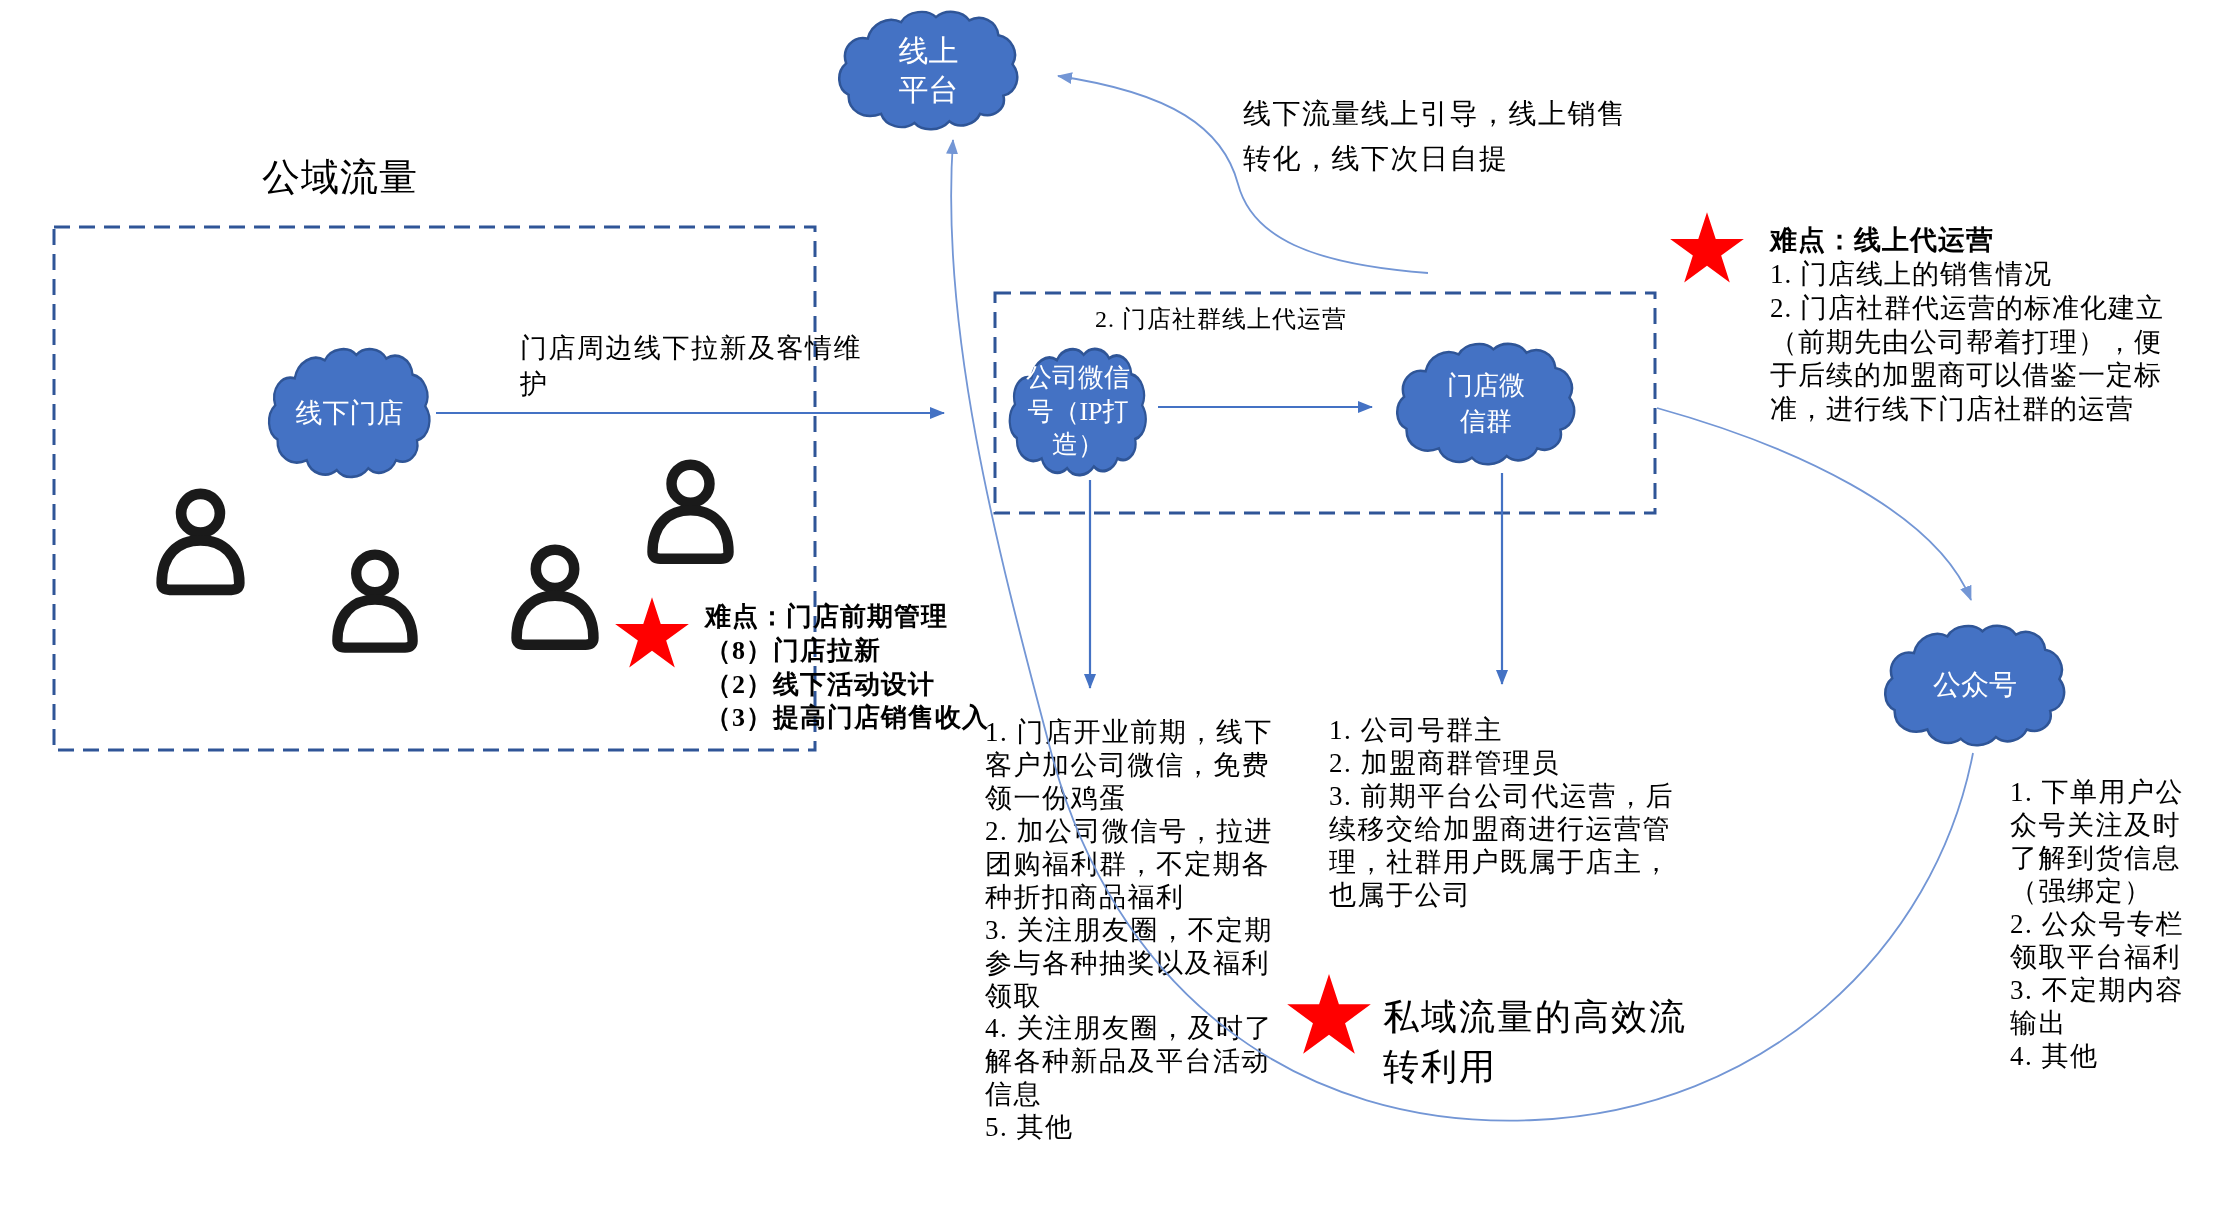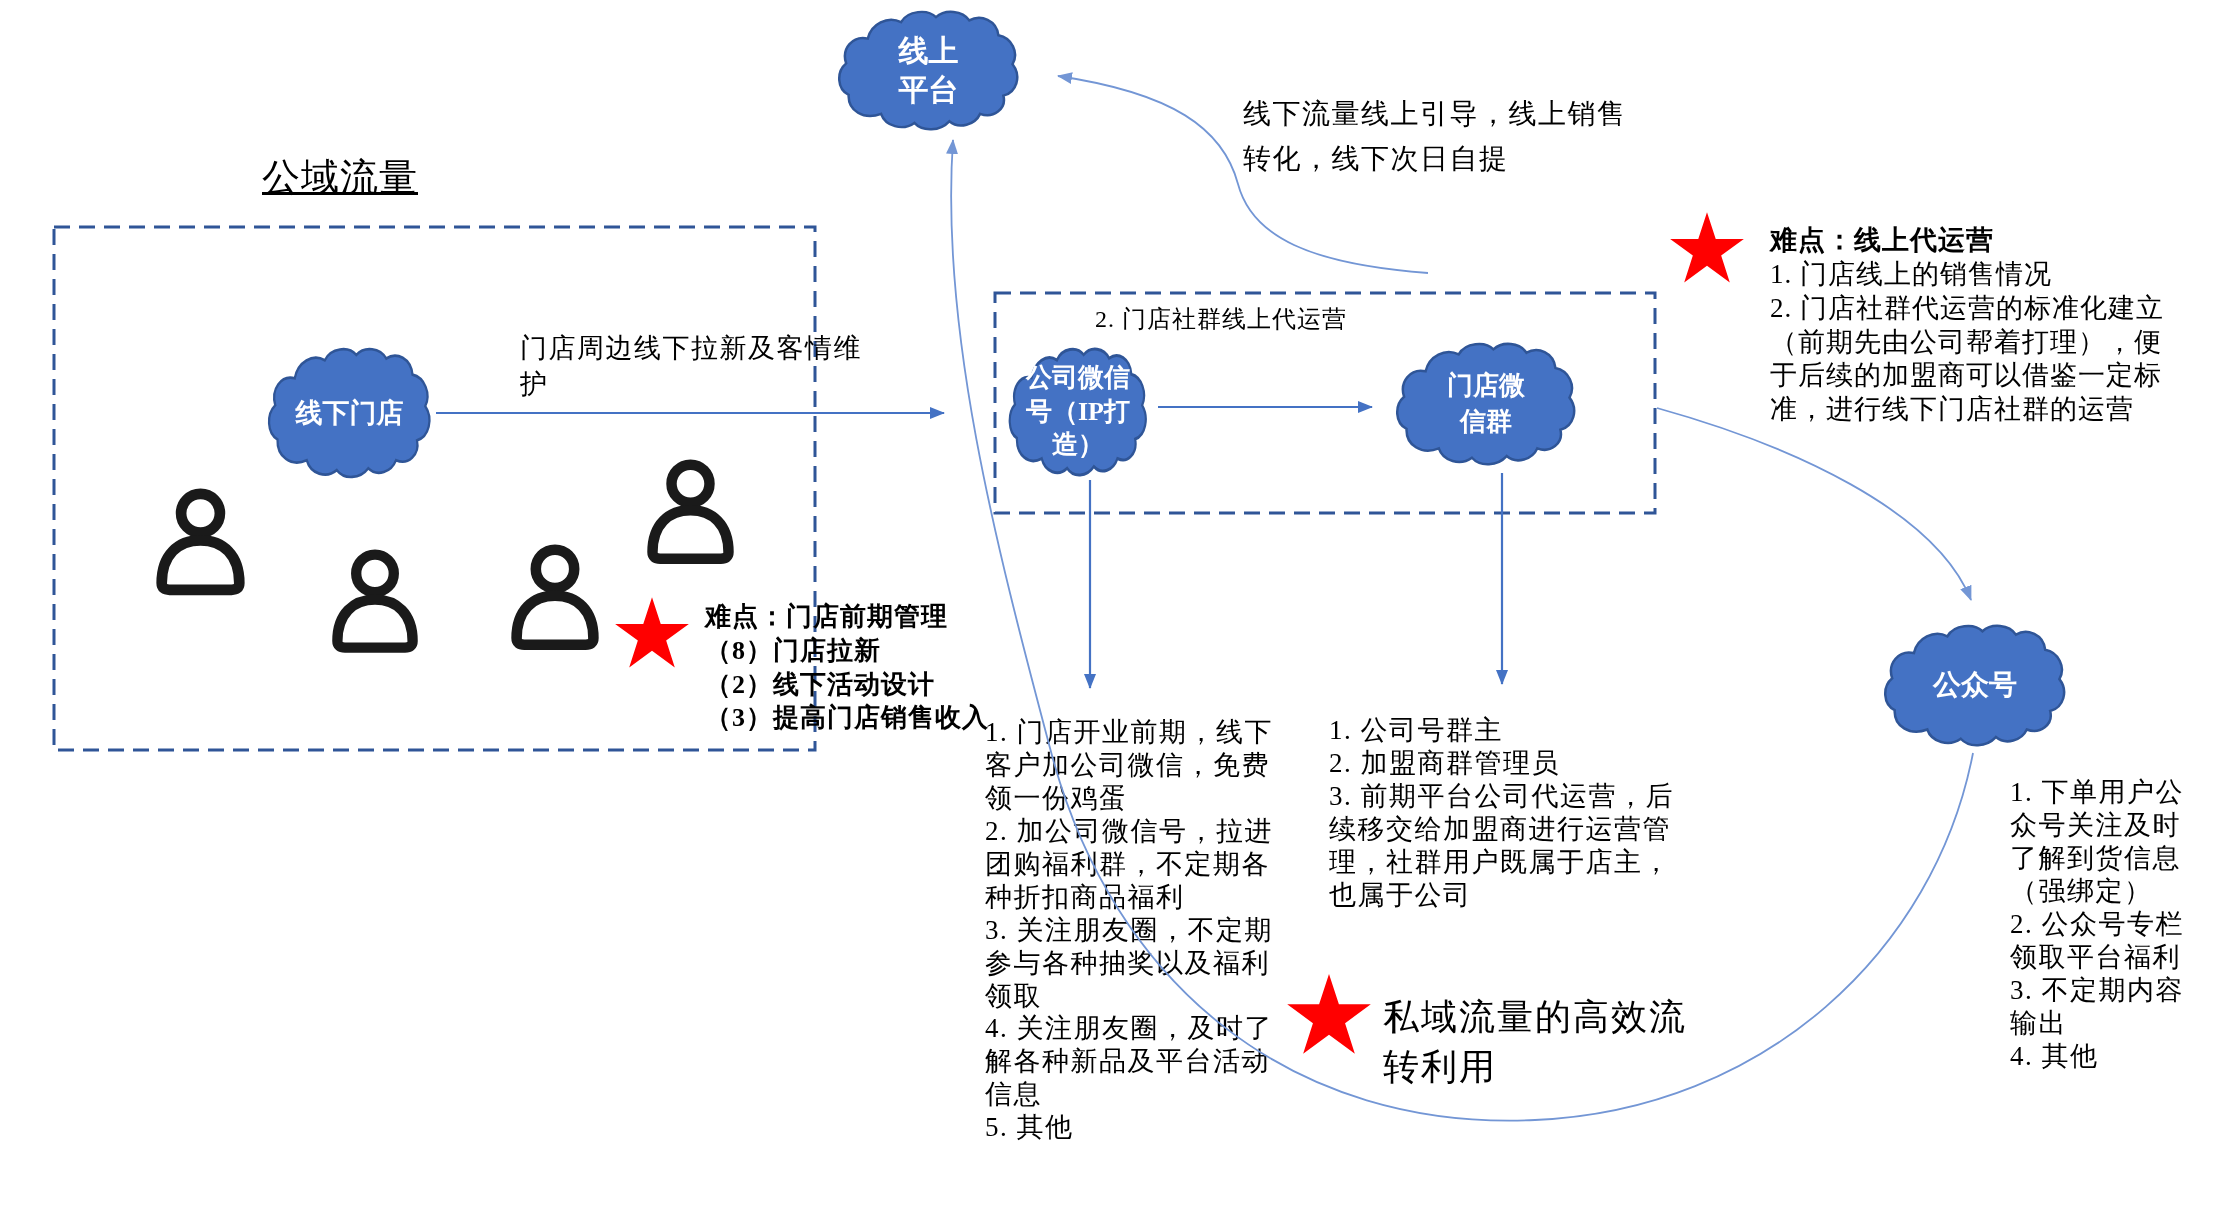--- a/index.html
+++ b/index.html
@@ -4,21 +4,21 @@
 <style>
   html,body{margin:0;padding:0;background:#ffffff;}
   #canvas{
     position:relative;width:2221px;height:1230px;background:#ffffff;overflow:hidden;
     font-family:"Liberation Serif","DejaVu Serif",serif;color:#000;
   }
   svg.layer{position:absolute;left:0;top:0;pointer-events:none;}
   .txt{position:absolute;white-space:pre-line;color:#000;}
   .cloud-label{
     position:absolute;display:flex;align-items:center;justify-content:center;
-    text-align:center;color:#ffffff;white-space:pre-line;font-weight:bold;
+    text-align:center;color:#ffffff;white-space:pre-line;
   }
   .t-title{font-size:38px;letter-spacing:1px;}
   .t-box2title{font-size:24px;letter-spacing:1px;white-space:nowrap;}
   .t-note{font-size:28px;line-height:1.6;letter-spacing:1.5px;}
   .t-edge{font-size:27px;line-height:1.35;letter-spacing:1.5px;}
   .t-ch1{font-size:26px;line-height:1.3;font-weight:bold;letter-spacing:1px;}
   .t-ch2h{font-size:27px;font-weight:bold;letter-spacing:1px;}
   .t-ch2b{font-size:27px;line-height:1.25;letter-spacing:1px;}
   .t-list{font-size:27px;line-height:1.22;letter-spacing:1.5px;}
   .t-private{font-size:36px;line-height:1.38;letter-spacing:2px;}
@@ -56,21 +56,21 @@
     <use href="#personShape" transform="translate(152,487) scale(0.97)"></use>
     <use href="#personShape" transform="translate(328,548) scale(0.94)"></use>
     <use href="#personShape" transform="translate(507,543) scale(0.96)"></use>
     <use href="#personShape" transform="translate(643,458) scale(0.95)"></use>
 
     <use href="#starShape" transform="translate(652,636) scale(0.97)" fill="#FF0000"></use>
     <use href="#starShape" transform="translate(1707,251) scale(0.97)" fill="#FF0000"></use>
     <use href="#starShape" transform="translate(1329,1018) scale(1.1)" fill="#FF0000"></use>
   </svg>
 
-  <div class="txt t-title" style="left:262px;top:152px;text-decoration:underline;">公域流量</div>
+  <div class="txt t-title" style="left:262px;top:152px;">公域流量</div>
 
   <div class="cloud-label" style="left:837px;top:8px;width:183px;height:124px;font-size:30px;line-height:1.3;">线上
 平台</div>
   <div class="cloud-label" style="left:267px;top:345px;width:165px;height:135px;font-size:27px;">线下门店</div>
   <div class="cloud-label" style="left:1008px;top:345px;width:140px;height:133px;font-size:26px;line-height:1.3;">公司微信
 号（IP打
 造）</div>
   <div class="cloud-label" style="left:1395px;top:340px;width:182px;height:127px;font-size:26px;line-height:1.35;">门店微
 信群</div>
   <div class="cloud-label" style="left:1883px;top:622px;width:184px;height:126px;font-size:28px;">公众号</div>

